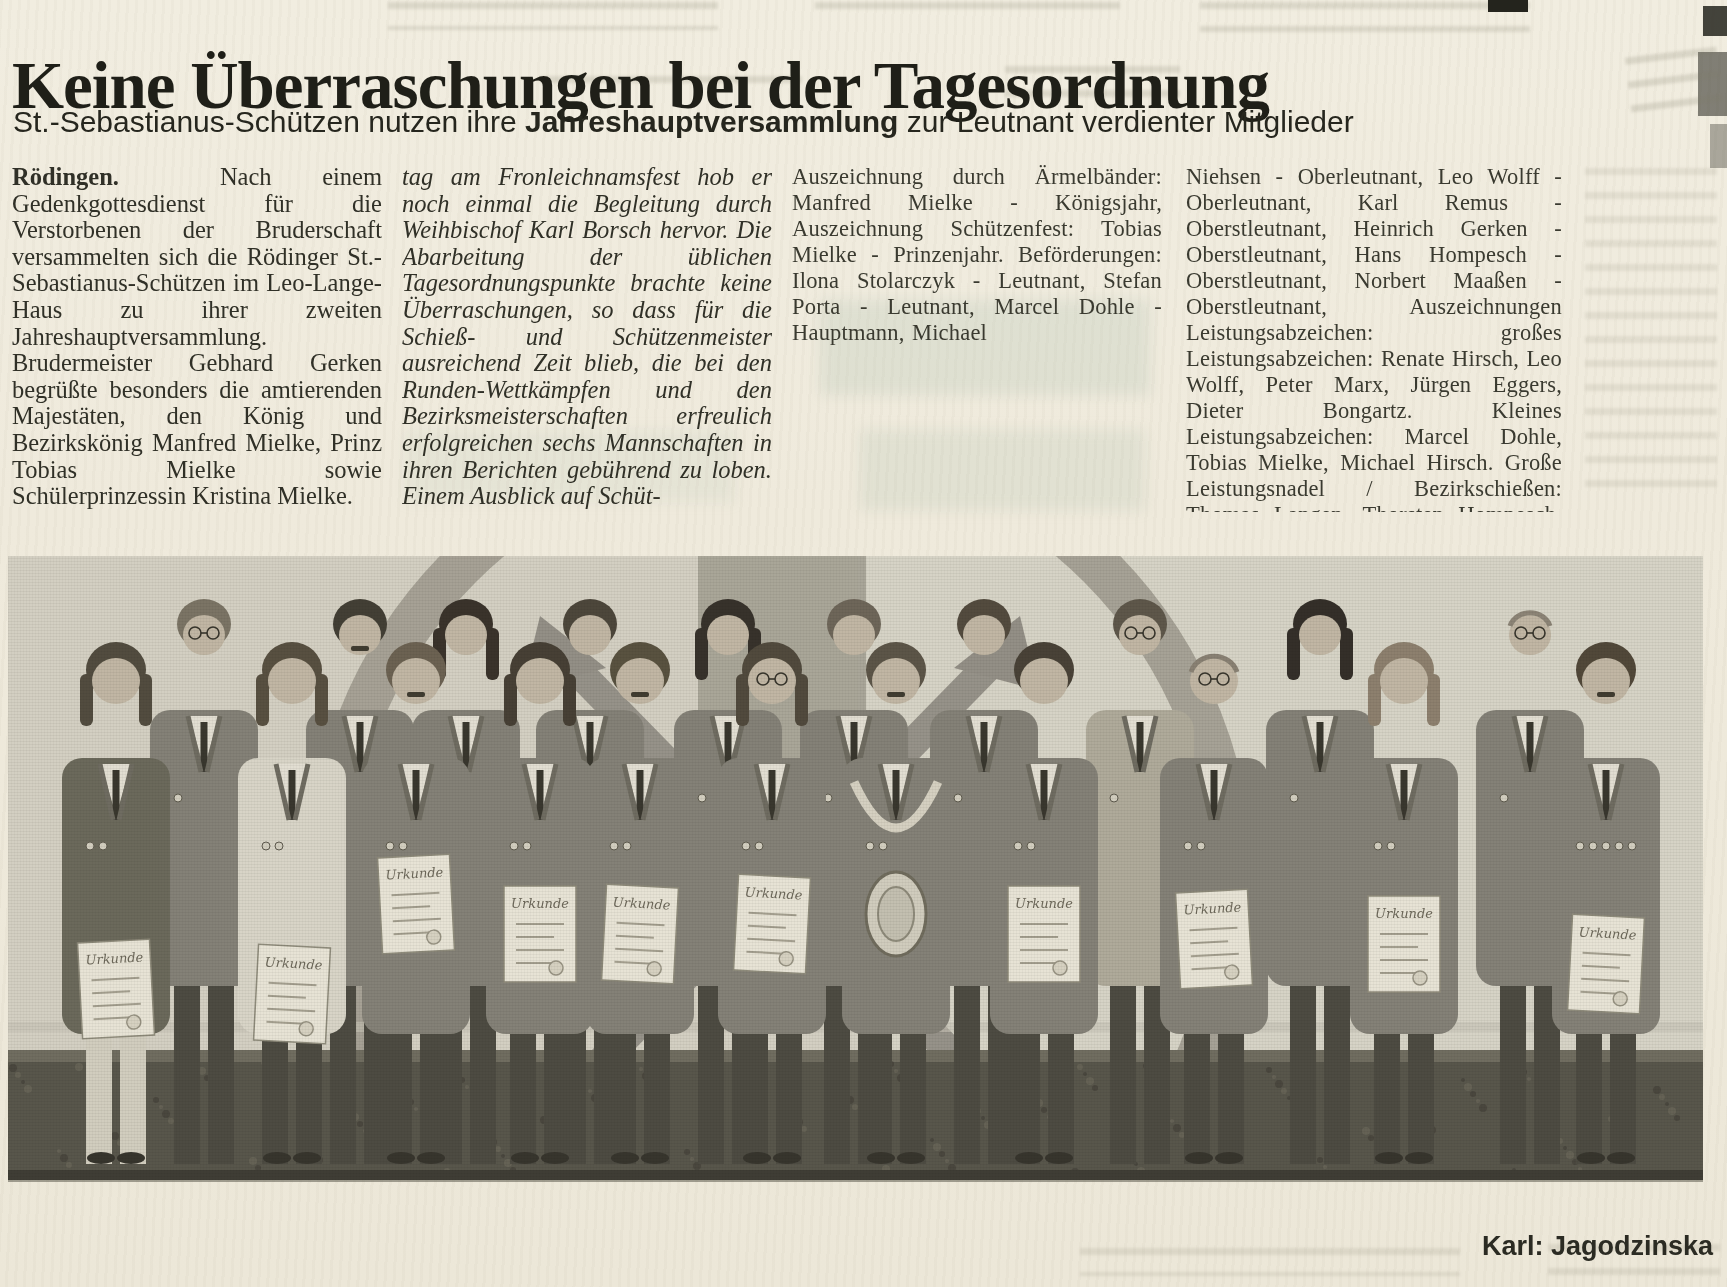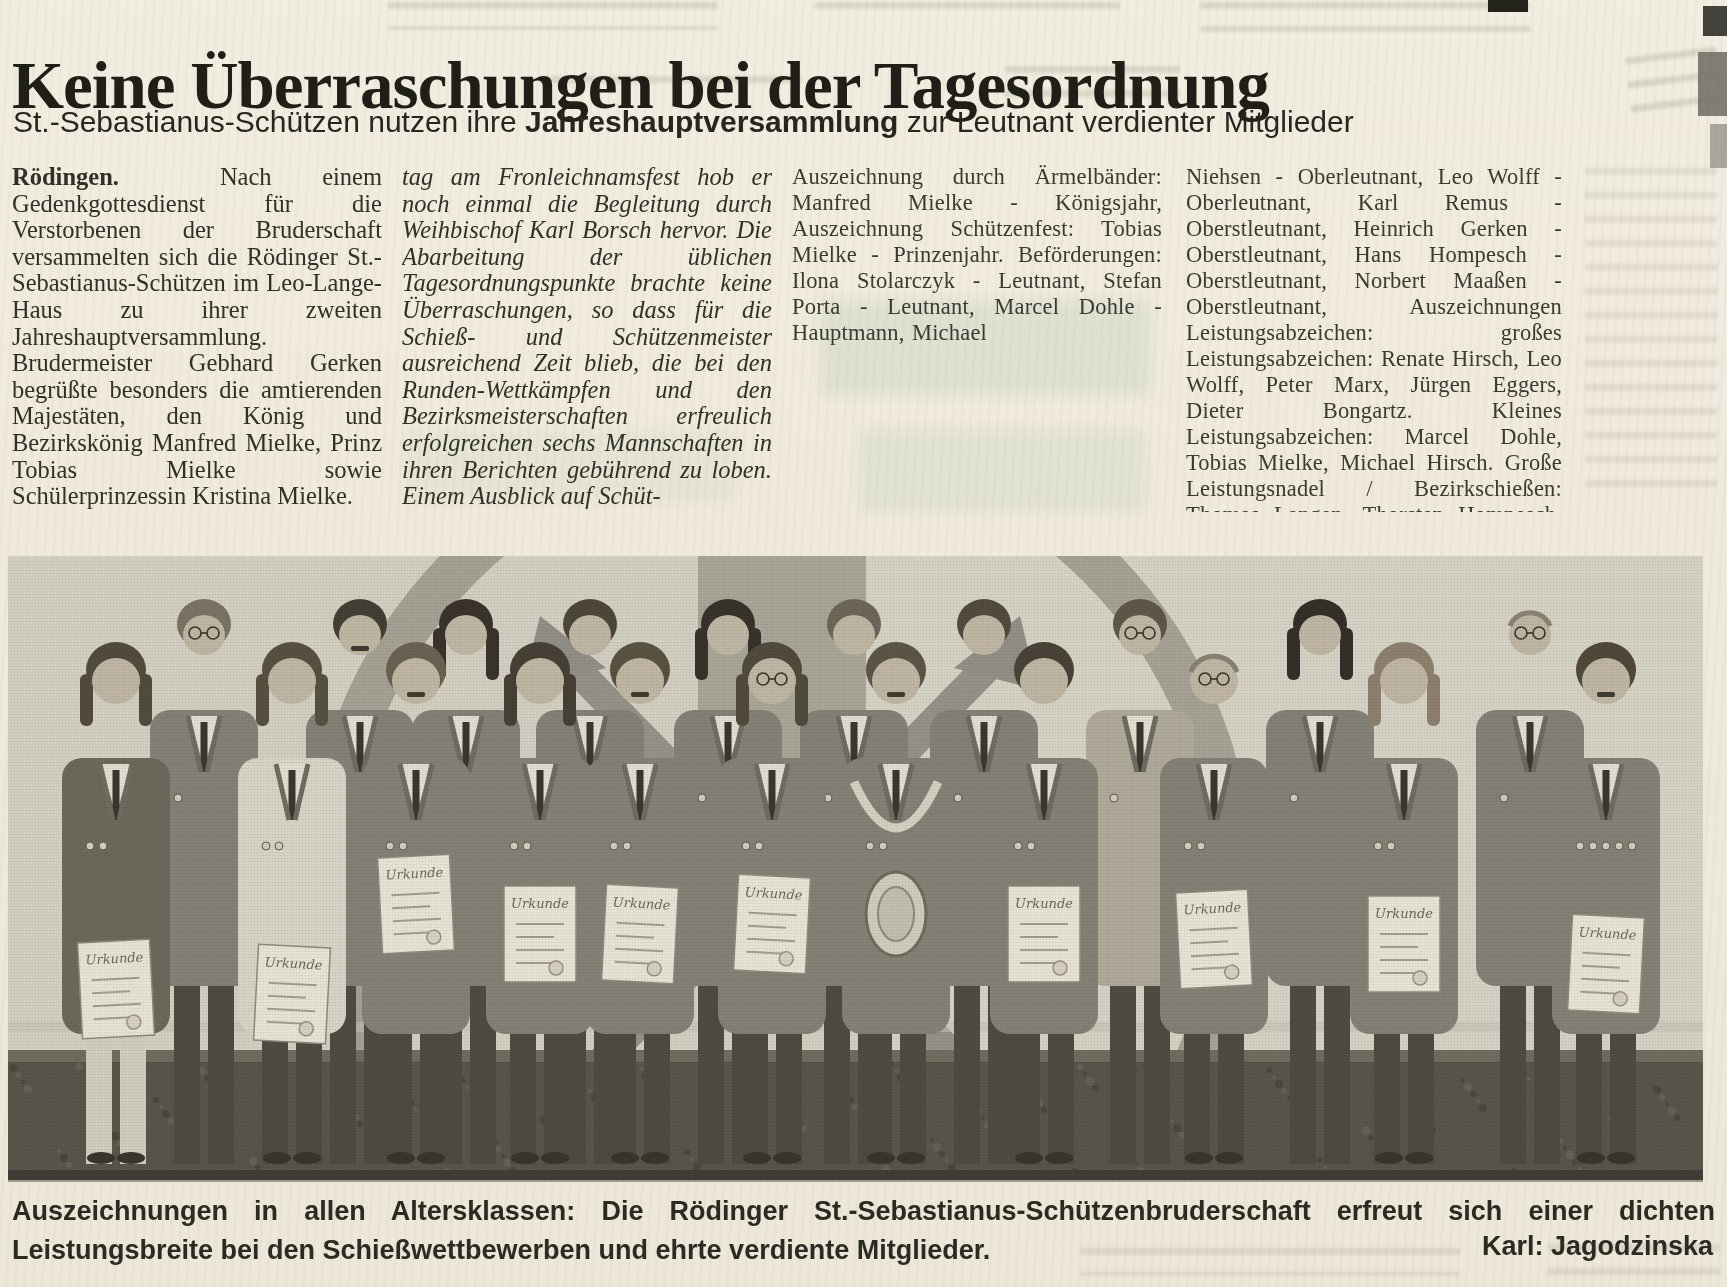--- a/index.html
+++ b/index.html
@@ -716,15 +716,14 @@
           <ellipse cx="1583" cy="602" rx="14" ry="6" fill="#32312b"></ellipse>
           <ellipse cx="1613" cy="602" rx="14" ry="6" fill="#32312b"></ellipse>
         </g>
       </svg>
     </div>
   <div class="abs sepia" data-name="photo-tone-overlay"></div>
   <div class="abs halftone" data-name="photo-halftone-overlay"></div>
 </div>
 
 <div class="abs caption" data-name="photo-caption">
-  <p data-name="caption-text">Auszeichnungen in allen Altersklassen: Die Rödinger St.-Sebastianus-Schützenbruderschaft erfreut sich einer dichten Leistungsbreite bei den Schießwettbewerben und ehrte verdiente Mitglieder.</p>
   <span class="credit" data-name="photo-credit">Karl: Jagodzinska</span>
 </div>
 
 </body></html>

